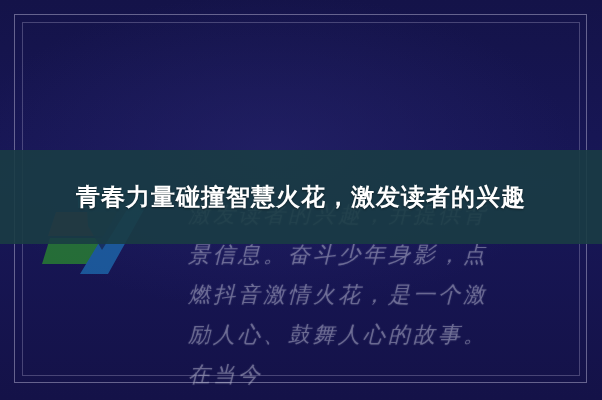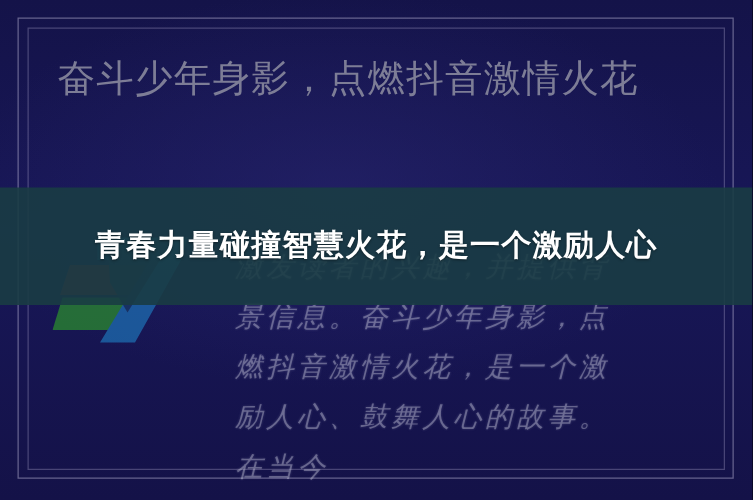--- a/index.html
+++ b/index.html
@@ -120,36 +120,35 @@
 </head>
 <body>
 
 <div id="stage">
 
   <div id="bg-gradient"></div>
 
   <div id="frame-outer"></div>
   <div id="frame-inner"></div>
 
-  <div id="heading">奋斗少年身影，点燃抖音激情火花</div>
 
   <div id="paragraph">激发读者的兴趣，并提供背景信息。奋斗少年身影，点燃抖音激情火花，是一个激励人心、鼓舞人心的故事。在当今</div>
 
   <div id="logo">
     <svg viewBox="0 0 118 96" xmlns="http://www.w3.org/2000/svg">
       <g>
         <polygon points="14,26 74,26 66,50 6,50" fill="#9e2f26"></polygon>
         <polygon points="8,52 68,52 60,78 0,78" fill="#2fa327"></polygon>
       </g>
       <g>
         <polygon points="36,4 108,4 104,20 66,88 38,88 78,22 36,22" fill="#1f7fc4"></polygon>
         <polygon points="44,6 96,6 60,64 46,40" fill="#17365c" opacity="0.85"></polygon>
       </g>
     </svg>
   </div>
 
   <div id="overlay-band"></div>
 
   <div id="overlay-title">
-    <span class="line">青春力量碰撞智慧火花，是一个激励人心</span>
+    <span class="line">青春力量碰撞智慧火花，激发读者的兴趣</span>
   </div>
 
 </div>
 
 </body></html>

